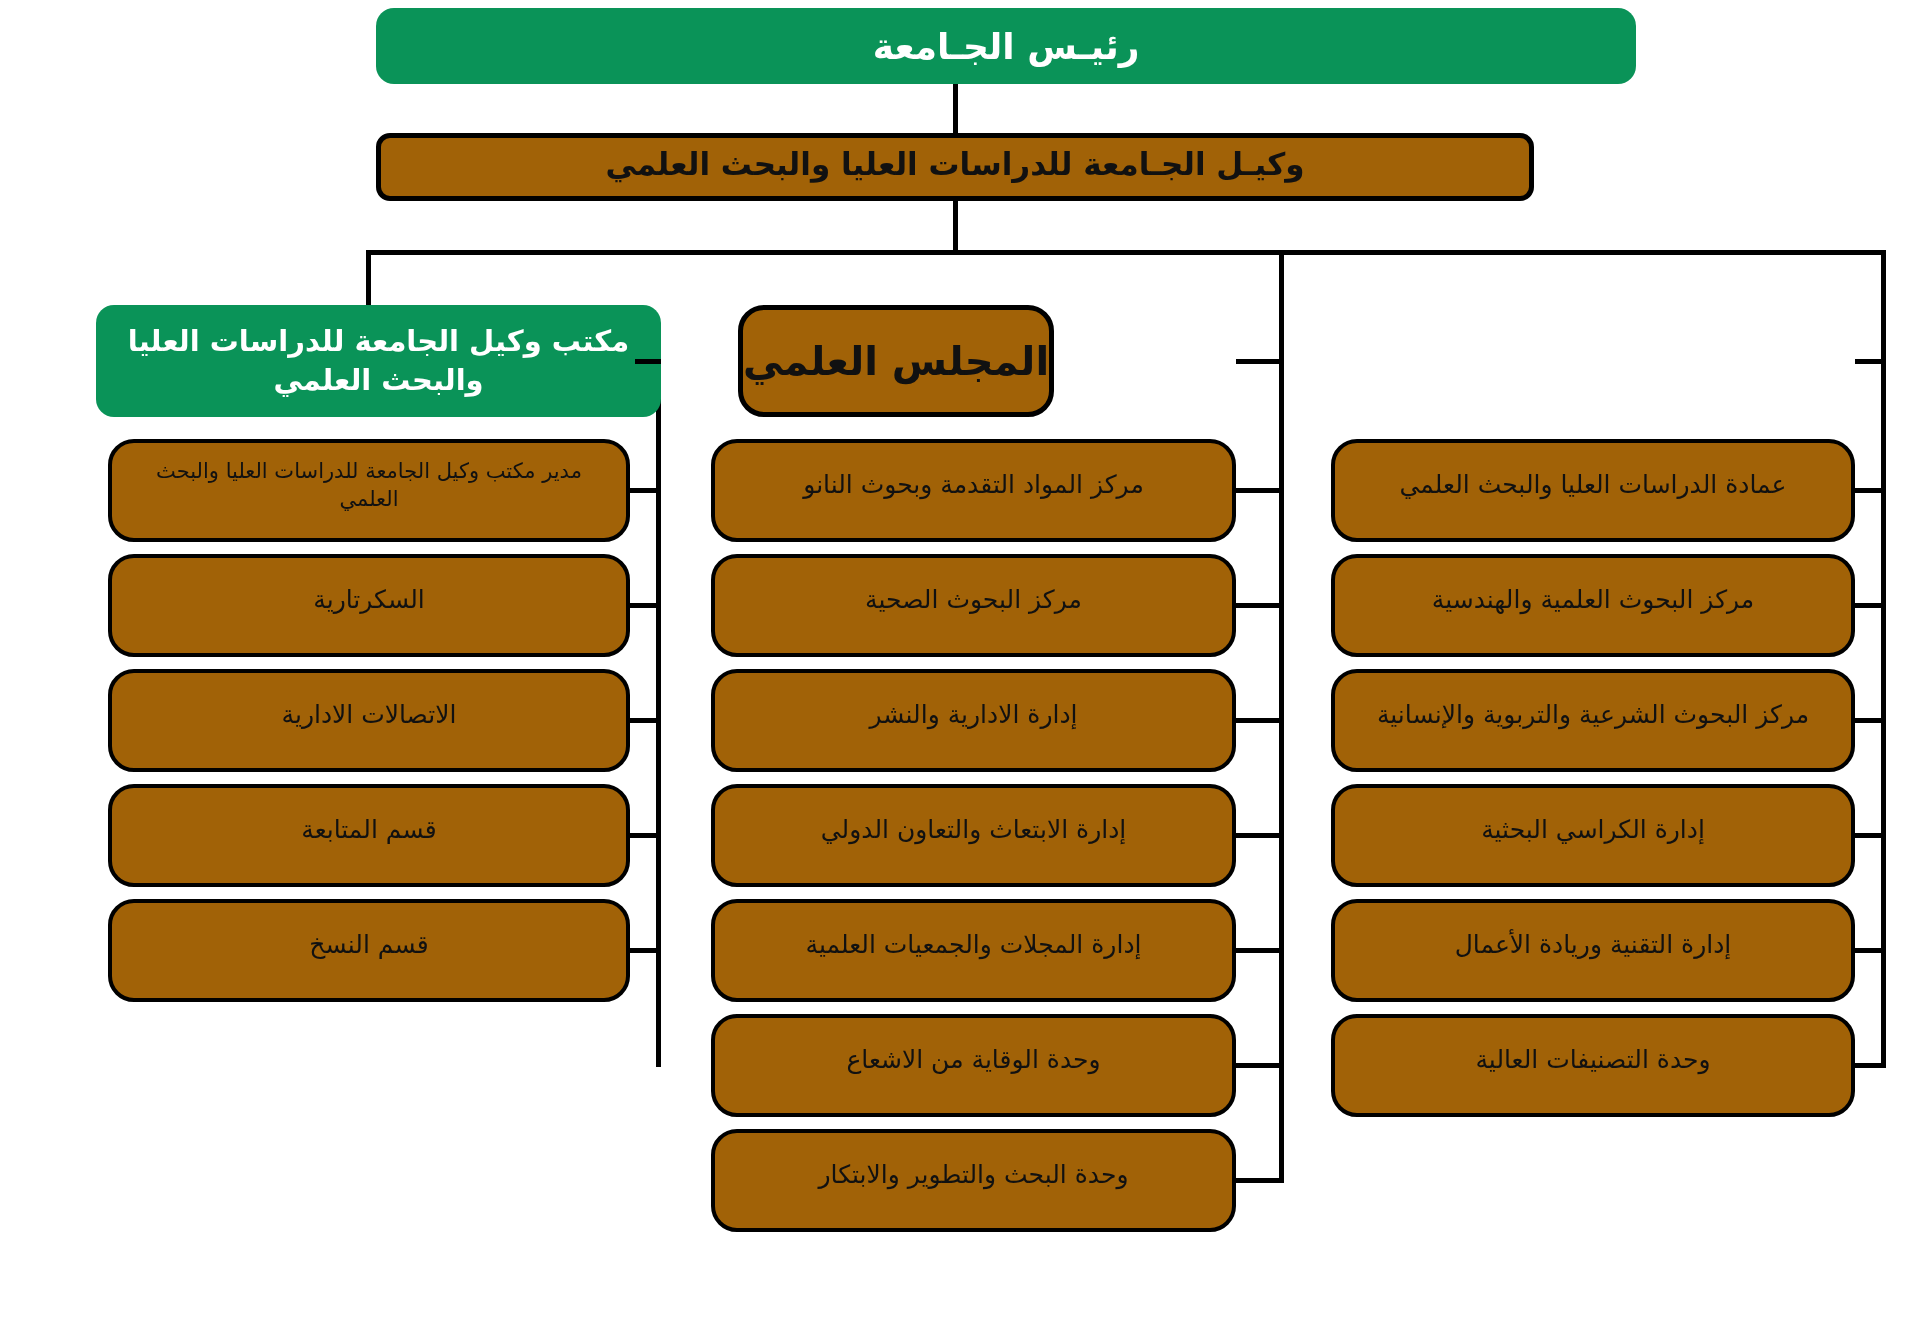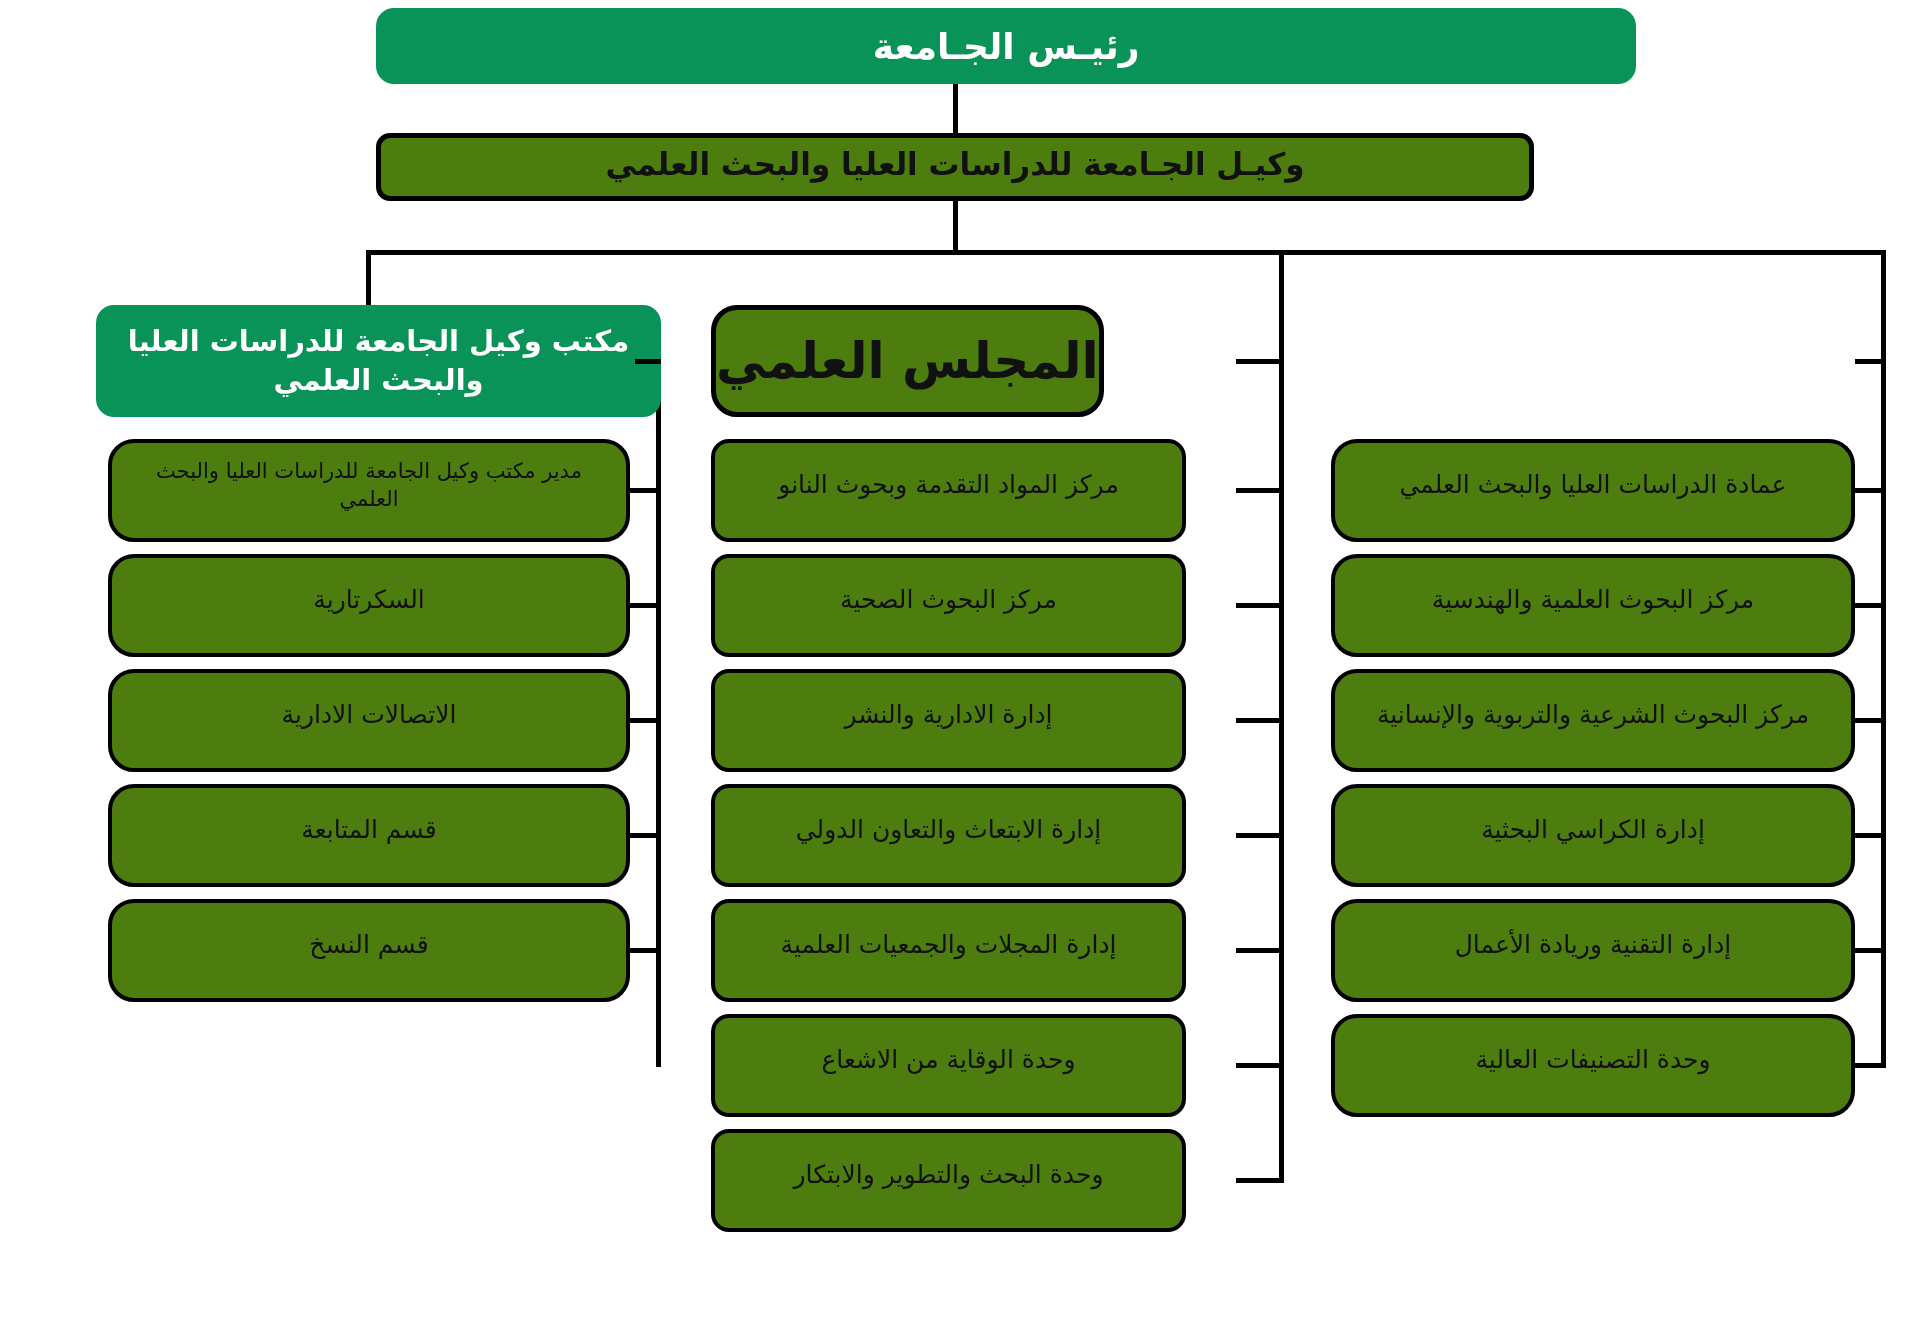--- a/index.html
+++ b/index.html
@@ -1,47 +1,47 @@
 <!DOCTYPE html>
 <html lang="ar" dir="rtl"><head>
 <meta charset="utf-8">
 <style>
   html,body{margin:0;padding:0;background:#ffffff;}
   body{width:1931px;height:1330px;position:relative;overflow:hidden;
        font-family:"DejaVu Sans", sans-serif;color:#111111;}
   .abs{position:absolute;box-sizing:border-box;}
   .line{position:absolute;background:#000000;}
   .node{display:flex;align-items:center;justify-content:center;text-align:center;
-        box-sizing:border-box;background:#4d7c0f;}
+        box-sizing:border-box;background:#a16207;}
   
   .root-box{left:376px;top:8px;width:1260px;height:76px;background:#0a9358;
             border-radius:18px;color:#ffffff;font-weight:bold;font-size:36px;}
   .deputy-box{left:376px;top:133px;width:1158px;height:68px;border:5px solid #000;
               border-radius:14px;font-weight:bold;font-size:31px;padding-bottom:6px;}
   
   .v-root{left:953px;top:84px;width:5px;height:49px;}
   .v-deputy{left:953px;top:201px;width:5px;height:52px;}
   .h-top{left:366px;top:250px;width:1520px;height:5px;}
   .v-left-drop{left:366px;top:253px;width:5px;height:54px;}
   
   .col{position:absolute;top:305px;direction:ltr;}
   .col-left{left:96px;width:565px;}
   .col-mid{left:711px;width:573px;}
   .col-right{left:1331px;width:555px;}
   .row{position:relative;}
   .hdr-row{height:112px;margin-bottom:22px;}
   .item-row{height:103px;margin-bottom:12px;}
   .box{position:absolute;top:0;bottom:0;direction:rtl;}
   .col-left .item-box{left:12px;width:522px;}
-  .col-mid .hdr-box,.col-mid .item-box{left:0;width:475px;border-radius:18px;}
+  .col-mid .hdr-box,.col-mid .item-box{left:0;width:525px;}
   .col-right .hdr-box,.col-right .item-box{left:0;width:524px;}
   .green-hdr{background:#0a9358;border-radius:18px;color:#ffffff;font-weight:bold;
              font-size:29px;line-height:1.35;padding:0 28px;}
-  .plain-hdr{border:5px solid #000;border-radius:26px;font-weight:bold;font-size:50px;
-             }
+  .plain-hdr{border:5px solid #000;border-radius:26px;font-weight:bold;font-size:40px;
+             margin-left:27px;}
   .item-box{border:4px solid #000;border-radius:26px;font-size:25px;font-weight:500;
             line-height:1.3;padding:0 18px 10px 18px;}
   .item-sm{font-size:21px;}
   .stub{position:absolute;right:0;top:50%;margin-top:-2.5px;height:5px;background:#000;}
   .col-left .stub{width:31px;}
   .col-left .hdr-stub{width:26px;}
   .col-mid .stub{width:48px;}
   .col-right .stub{width:31px;}
   .spine{position:absolute;right:0;width:5px;background:#000;}
   .col-left .spine{top:56px;height:706px;}

